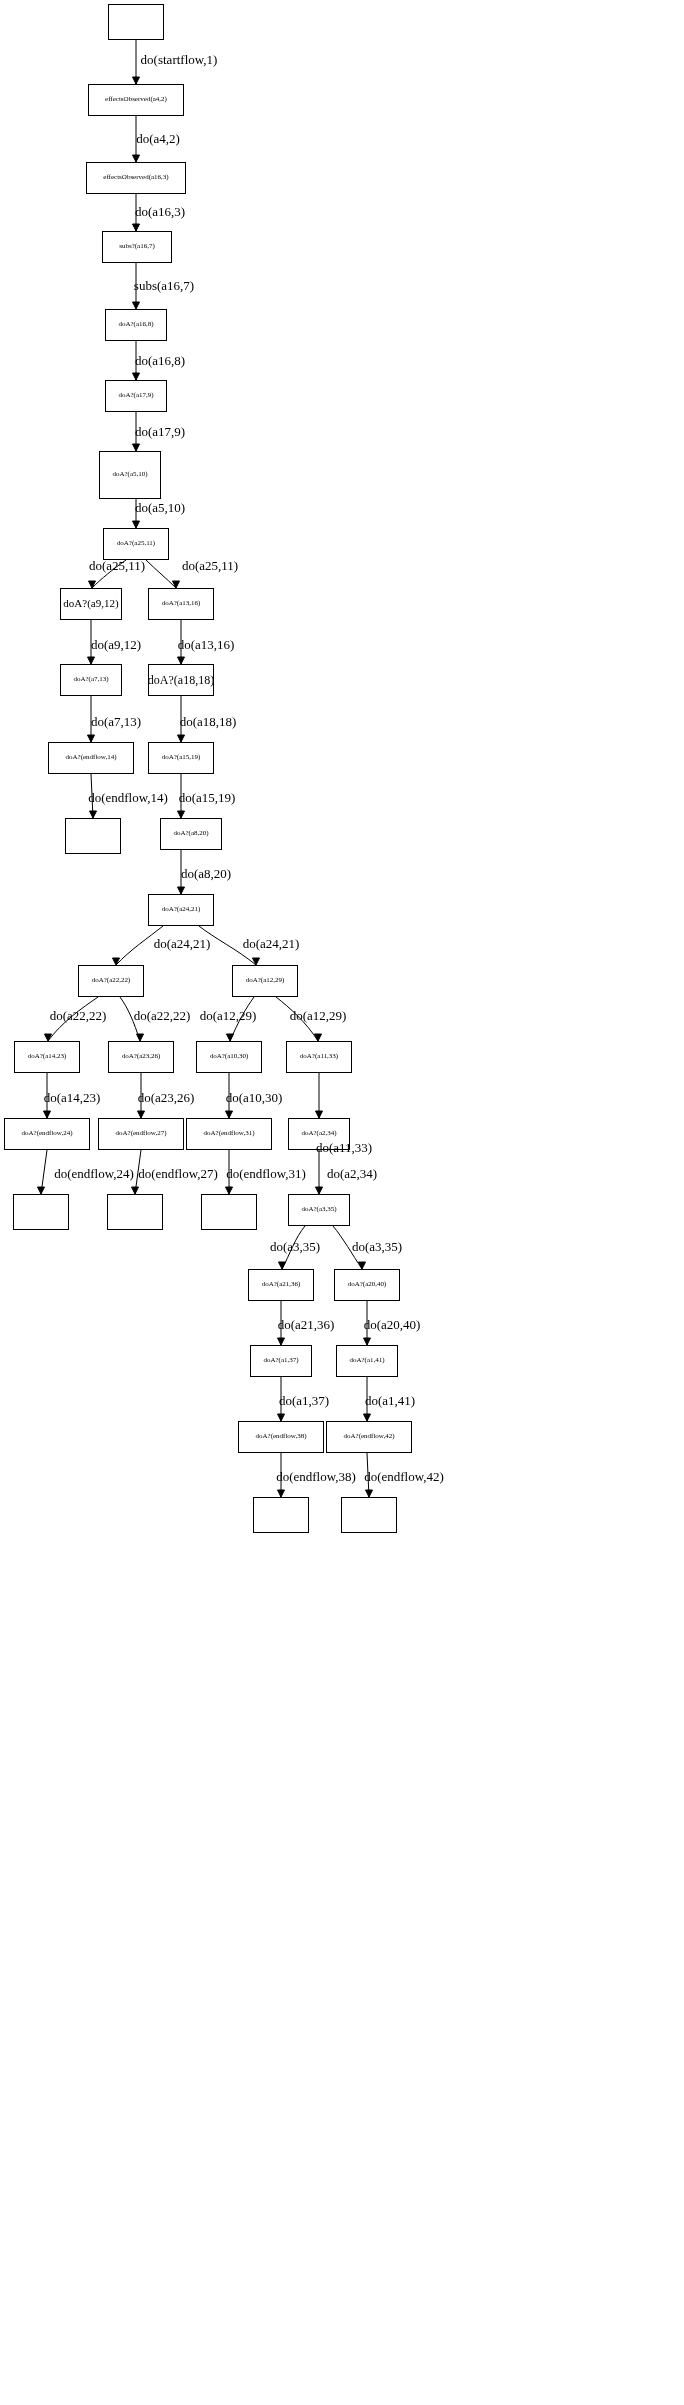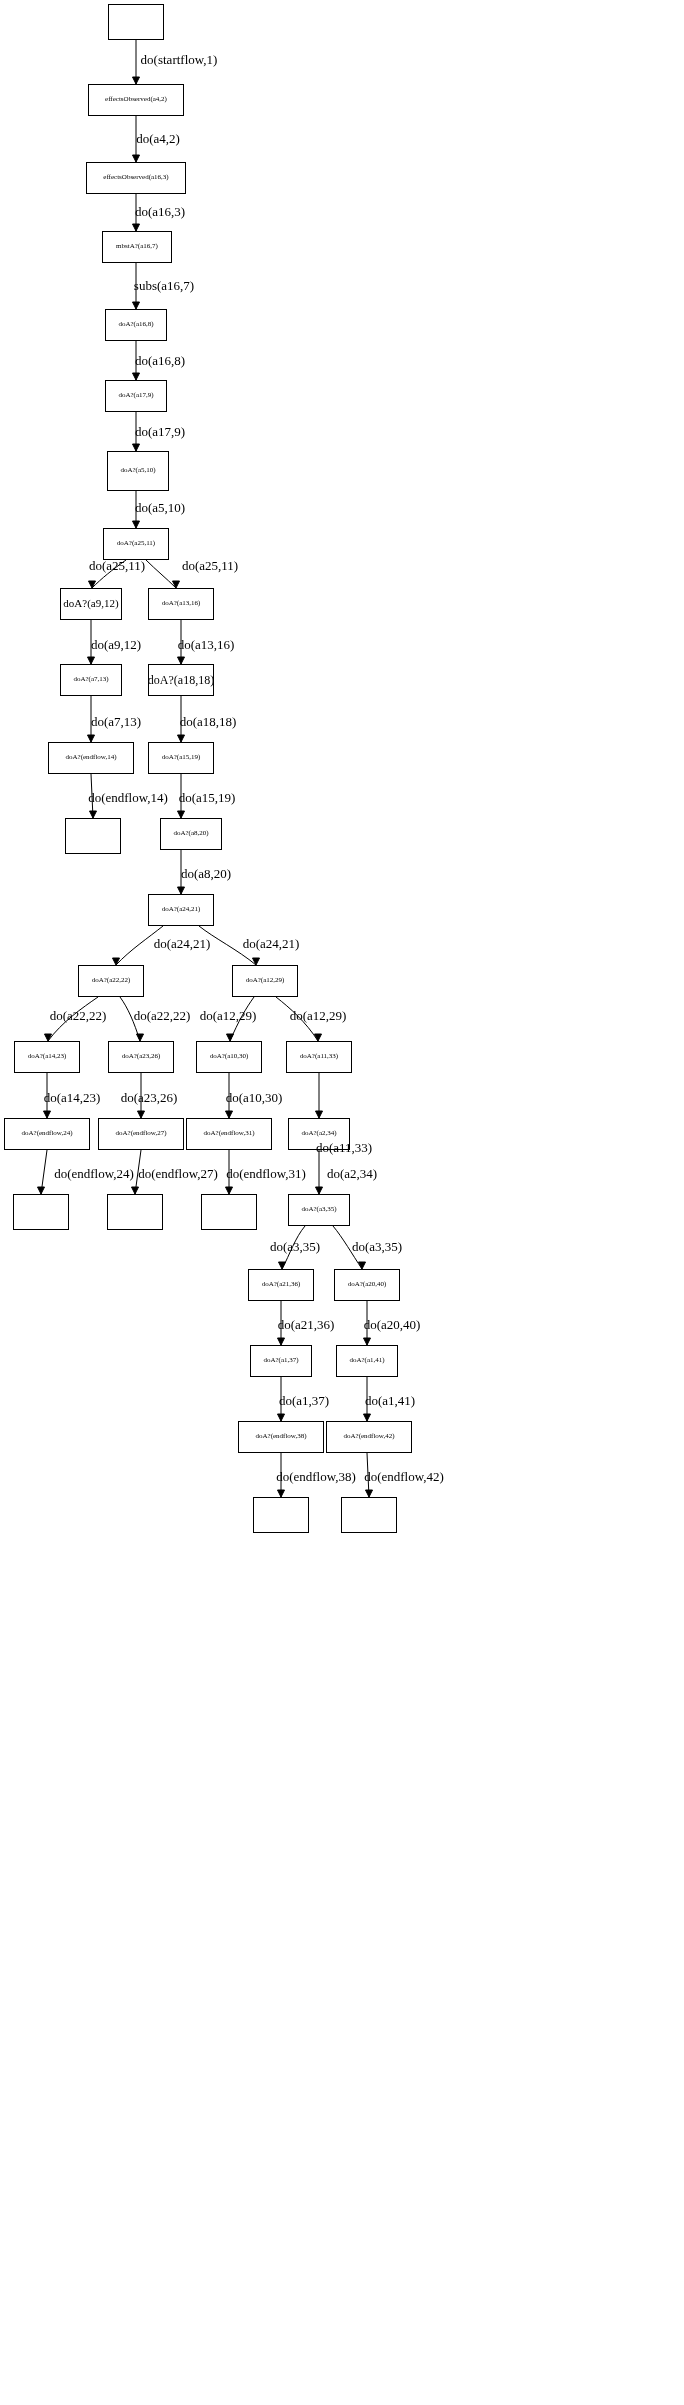--- a/index.html
+++ b/index.html
@@ -150,29 +150,29 @@
       <div class="node" style="left: 108px; top: 4px; width: 56px; height: 36px; font-size: 7px;">
         <span class="node-label"></span>
       </div>
       <div class="node" style="left: 88px; top: 84px; width: 96px; height: 32px; font-size: 7px;">
         <span class="node-label">effectsObserved(a4,2)</span>
       </div>
       <div class="node" style="left: 86px; top: 162px; width: 100px; height: 32px; font-size: 7px;">
         <span class="node-label">effectsObserved(a16,3)</span>
       </div>
       <div class="node" style="left: 102px; top: 231px; width: 70px; height: 32px; font-size: 7px;">
-        <span class="node-label">mbstA?(a16,7)</span>
+        <span class="node-label">subs?(a16,7)</span>
       </div>
       <div class="node" style="left: 105px; top: 309px; width: 62px; height: 32px; font-size: 7px;">
         <span class="node-label">doA?(a16,8)</span>
       </div>
       <div class="node" style="left: 105px; top: 380px; width: 62px; height: 32px; font-size: 7px;">
         <span class="node-label">doA?(a17,9)</span>
       </div>
-      <div class="node" style="left: 107px; top: 451px; width: 62px; height: 40px; font-size: 7px;">
+      <div class="node" style="left: 99px; top: 451px; width: 62px; height: 48px; font-size: 7px;">
         <span class="node-label">doA?(a5,10)</span>
       </div>
       <div class="node" style="left: 103px; top: 528px; width: 66px; height: 32px; font-size: 7px;">
         <span class="node-label">doA?(a25,11)</span>
       </div>
       <div class="node" style="left: 60px; top: 588px; width: 62px; height: 32px; font-size: 11px;">
         <span class="node-label">doA?(a9,12)</span>
       </div>
       <div class="node" style="left: 148px; top: 588px; width: 66px; height: 32px; font-size: 7px;">
         <span class="node-label">doA?(a13,16)</span>
@@ -282,21 +282,21 @@
       <div class="edge-label" style="left: 128px; top: 798px;">do(endflow,14)</div>
       <div class="edge-label" style="left: 207px; top: 798px;">do(a15,19)</div>
       <div class="edge-label" style="left: 206px; top: 874px;">do(a8,20)</div>
       <div class="edge-label" style="left: 182px; top: 944px;">do(a24,21)</div>
       <div class="edge-label" style="left: 271px; top: 944px;">do(a24,21)</div>
       <div class="edge-label" style="left: 78px; top: 1016px;">do(a22,22)</div>
       <div class="edge-label" style="left: 162px; top: 1016px;">do(a22,22)</div>
       <div class="edge-label" style="left: 228px; top: 1016px;">do(a12,29)</div>
       <div class="edge-label" style="left: 318px; top: 1016px;">do(a12,29)</div>
       <div class="edge-label" style="left: 72px; top: 1098px;">do(a14,23)</div>
-      <div class="edge-label" style="left: 149px; top: 1098px;">do(a23,26)</div>
+      <div class="edge-label" style="left: 166px; top: 1098px;">do(a23,26)</div>
       <div class="edge-label" style="left: 254px; top: 1098px;">do(a10,30)</div>
       <div class="edge-label" style="left: 344px; top: 1148px; text-align: center;">do(a11,33)</div>
       <div class="edge-label" style="left: 84px; top: 1174px; margin-left: 10px;">do(endflow,24)</div>
       <div class="edge-label" style="left: 178px; top: 1174px;">do(endflow,27)</div>
       <div class="edge-label" style="left: 266px; top: 1174px;">do(endflow,31)</div>
       <div class="edge-label" style="left: 352px; top: 1174px;">do(a2,34)</div>
       <div class="edge-label" style="left: 295px; top: 1247px;">do(a3,35)</div>
       <div class="edge-label" style="left: 377px; top: 1247px;">do(a3,35)</div>
       <div class="edge-label" style="left: 306px; top: 1325px;">do(a21,36)</div>
       <div class="edge-label" style="left: 392px; top: 1325px;">do(a20,40)</div>

